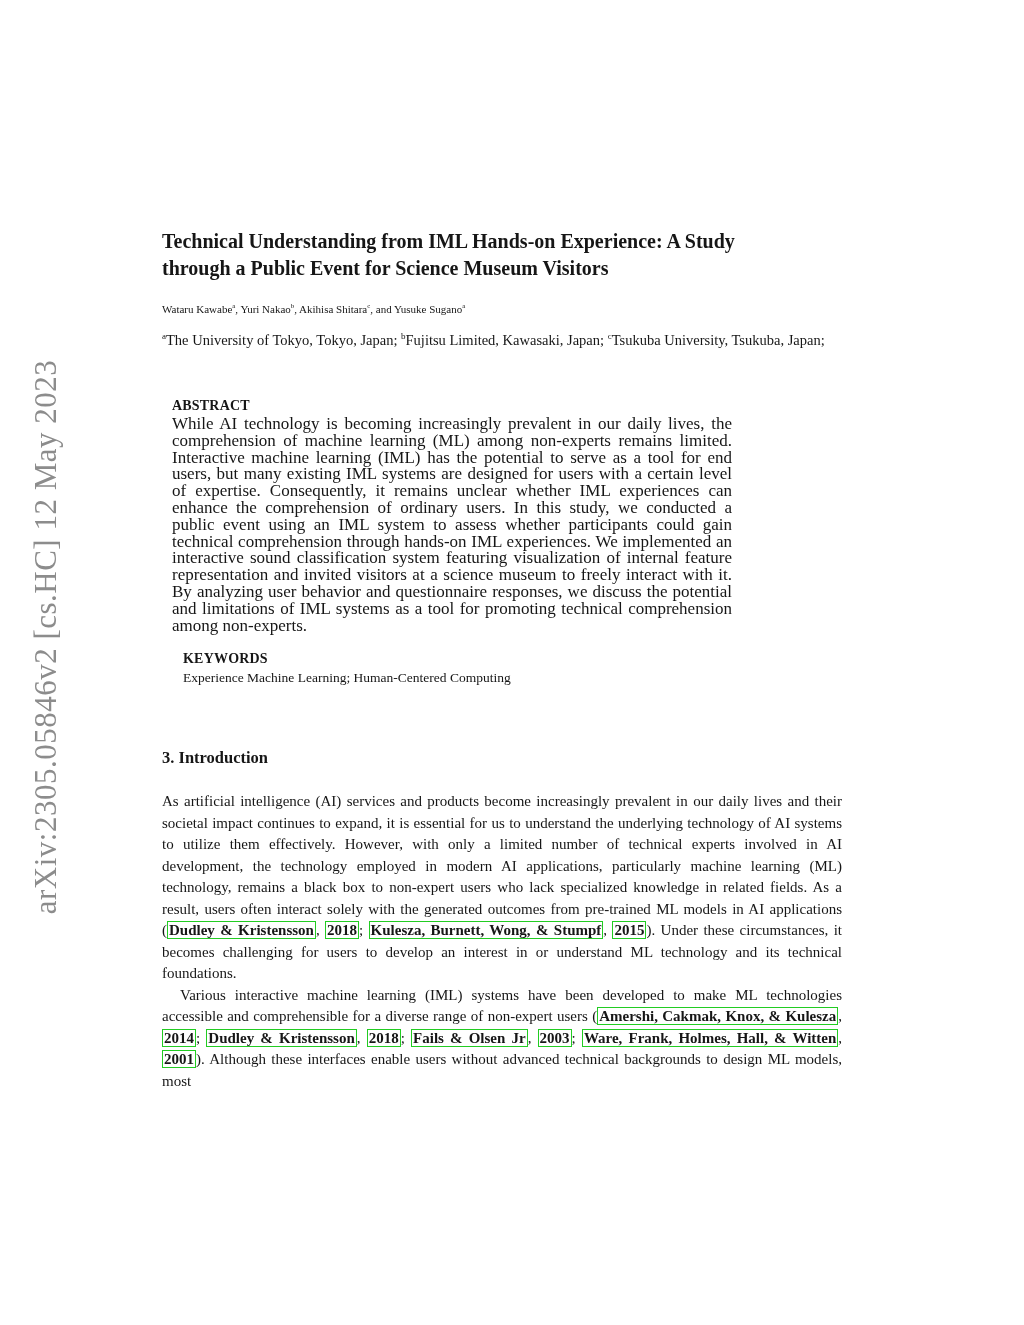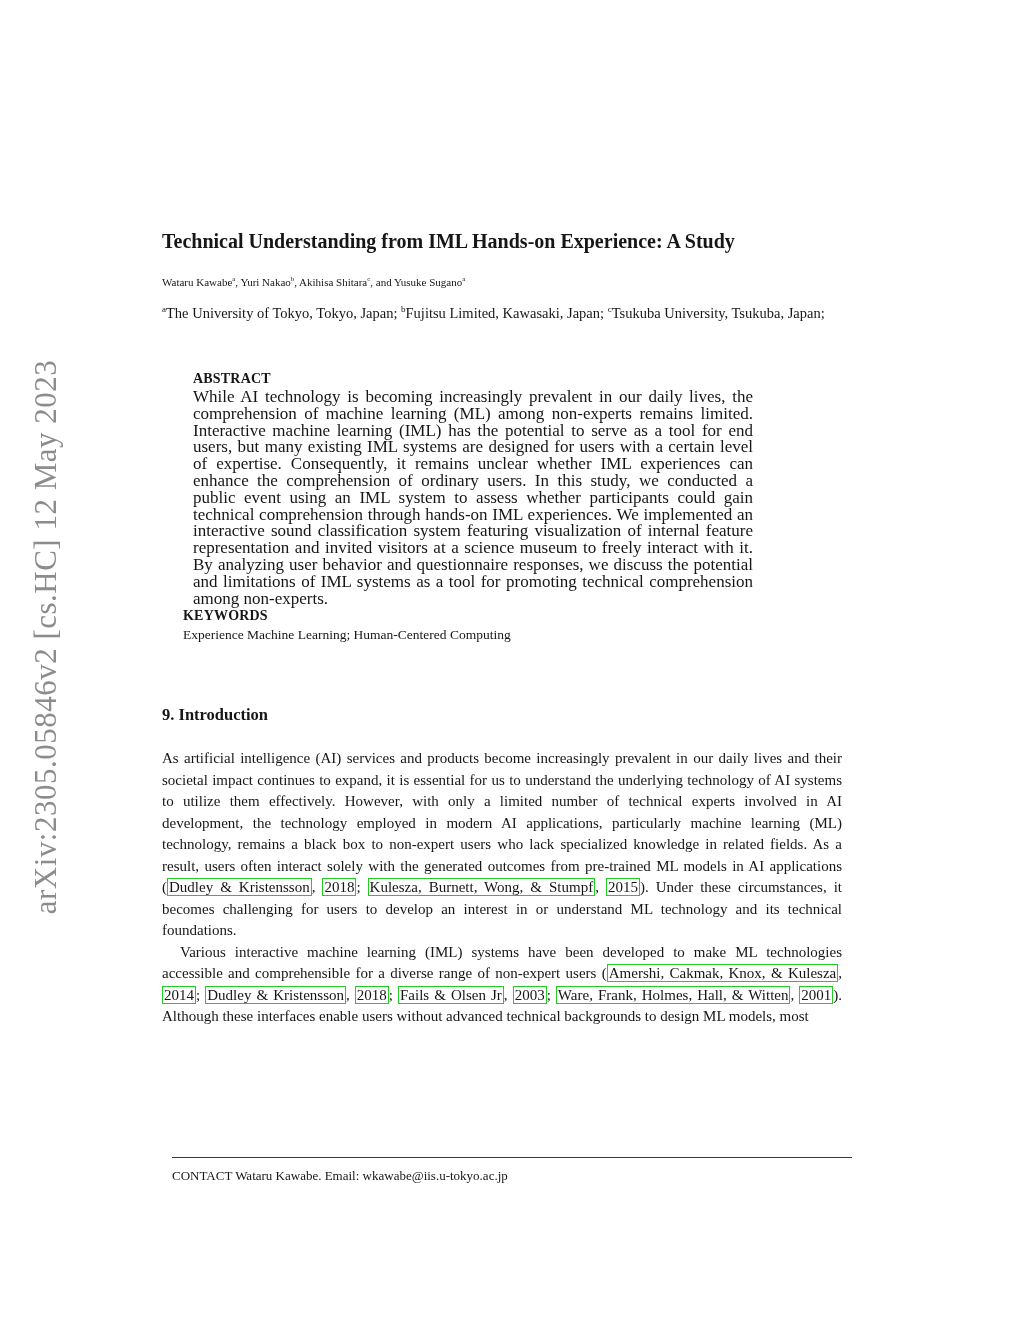--- a/index.html
+++ b/index.html
@@ -43,39 +43,40 @@
     margin-top: 10px;
     font-size: 14.5px;
     line-height: 21px;
   }
   sup.sb {
     font-size: 0.62em;
     vertical-align: super;
     line-height: 0;
   }
   .abstract-block {
-    margin-left: 31px;
+    margin-left: 10px;
     width: 560px;
     margin-top: 46px;
   }
   .block-heading {
     font-size: 14px;
     font-weight: bold;
     letter-spacing: 0.2px;
     line-height: 17px;
   }
   .abstract-body {
     margin-top: 2px;
     font-size: 17px;
     line-height: 16.8px;
     text-align: justify;
   }
   .keywords-block {
     margin-left: 21px;
     width: 560px;
+    margin-top: 16px;
   }
   .keywords-body {
     margin-top: 2px;
     font-size: 13.5px;
     line-height: 17px;
   }
   .section-heading {
     margin-top: 61px;
     font-size: 16.5px;
     font-weight: bold;
@@ -88,20 +89,21 @@
     text-align: justify;
   }
   .paragraphs .body-para:first-child { margin-top: 22px; }
   .body-para.indent { text-indent: 18px; }
   .cite {
     border: 1.5px solid var(--cite, #22cc22);
     padding: 0 1px;
     box-decoration-break: clone;
     -webkit-box-decoration-break: clone;
     cursor: pointer;
+    font-weight: bold;
   }
   .footer {
     position: absolute;
     left: 172px;
     top: 1157px;
     width: 680px;
   }
   .footer-rule {
     border: none;
     border-top: 1px solid #3d3d3d;
@@ -118,43 +120,40 @@
 <body>
 
 <div class="page" style="--cite: #22cc22; --wm: #8c8c8c;">
 
   <div class="watermark">arXiv:2305.05846v2 [cs.HC] 12 May 2023</div>
 
   <div class="content">
 
     <div class="title">
       <span class="tline">Technical Understanding from IML Hands-on Experience: A Study</span>
+      <span class="tline">through a Public Event for Science Museum Visitors</span>
     </div>
 
     <div class="authors">Wataru Kawabe<sup class="sb">a</sup>, Yuri Nakao<sup class="sb">b</sup>, Akihisa Shitara<sup class="sb">c</sup>, and Yusuke Sugano<sup class="sb">a</sup></div>
 
     <div class="affiliations"><sup class="sb">a</sup>The University of Tokyo, Tokyo, Japan; <sup class="sb">b</sup>Fujitsu Limited, Kawasaki, Japan; <sup class="sb">c</sup>Tsukuba University, Tsukuba, Japan;</div>
 
     <div class="abstract-block">
       <div class="block-heading">ABSTRACT</div>
       <div class="abstract-body">While AI technology is becoming increasingly prevalent in our daily lives, the comprehension of machine learning (ML) among non-experts remains limited. Interactive machine learning (IML) has the potential to serve as a tool for end users, but many existing IML systems are designed for users with a certain level of expertise. Consequently, it remains unclear whether IML experiences can enhance the comprehension of ordinary users. In this study, we conducted a public event using an IML system to assess whether participants could gain technical comprehension through hands-on IML experiences. We implemented an interactive sound classification system featuring visualization of internal feature representation and invited visitors at a science museum to freely interact with it. By analyzing user behavior and questionnaire responses, we discuss the potential and limitations of IML systems as a tool for promoting technical comprehension among non-experts.</div>
     </div>
 
     <div class="keywords-block">
       <div class="block-heading">KEYWORDS</div>
       <div class="keywords-body">Experience Machine Learning; Human-Centered Computing</div>
     </div>
 
-    <div class="section-heading">9. Introduction</div>
+    <div class="section-heading">3. Introduction</div>
 
     <div class="paragraphs">
         <p class="body-para">As artificial intelligence (AI) services and products become increasingly prevalent in our daily lives and their societal impact continues to expand, it is essential for us to understand the underlying technology of AI systems to utilize them effectively. However, with only a limited number of technical experts involved in AI development, the technology employed in modern AI applications, particularly machine learning (ML) technology, remains a black box to non-expert users who lack specialized knowledge in related fields. As a result, users often interact solely with the generated outcomes from pre-trained ML models in AI applications (<span class="cite">Dudley &amp; Kristensson</span>, <span class="cite">2018</span>; <span class="cite">Kulesza, Burnett, Wong, &amp; Stumpf</span>, <span class="cite">2015</span>). Under these circumstances, it becomes challenging for users to develop an interest in or understand ML technology and its technical foundations.</p>
         <p class="body-para indent">Various interactive machine learning (IML) systems have been developed to make ML technologies accessible and comprehensible for a diverse range of non-expert users (<span class="cite">Amershi, Cakmak, Knox, &amp; Kulesza</span>, <span class="cite">2014</span>; <span class="cite">Dudley &amp; Kristensson</span>, <span class="cite">2018</span>; <span class="cite">Fails &amp; Olsen Jr</span>, <span class="cite">2003</span>; <span class="cite">Ware, Frank, Holmes, Hall, &amp; Witten</span>, <span class="cite">2001</span>). Although these interfaces enable users without advanced technical backgrounds to design ML models, most</p>
       </div>
 
   </div>
 
-  <div class="footer">
-    <hr class="footer-rule">
-    <div class="contact">CONTACT Wataru Kawabe. Email: wkawabe@iis.u-tokyo.ac.jp</div>
-  </div>
 
 </div>
 
 </body></html>

